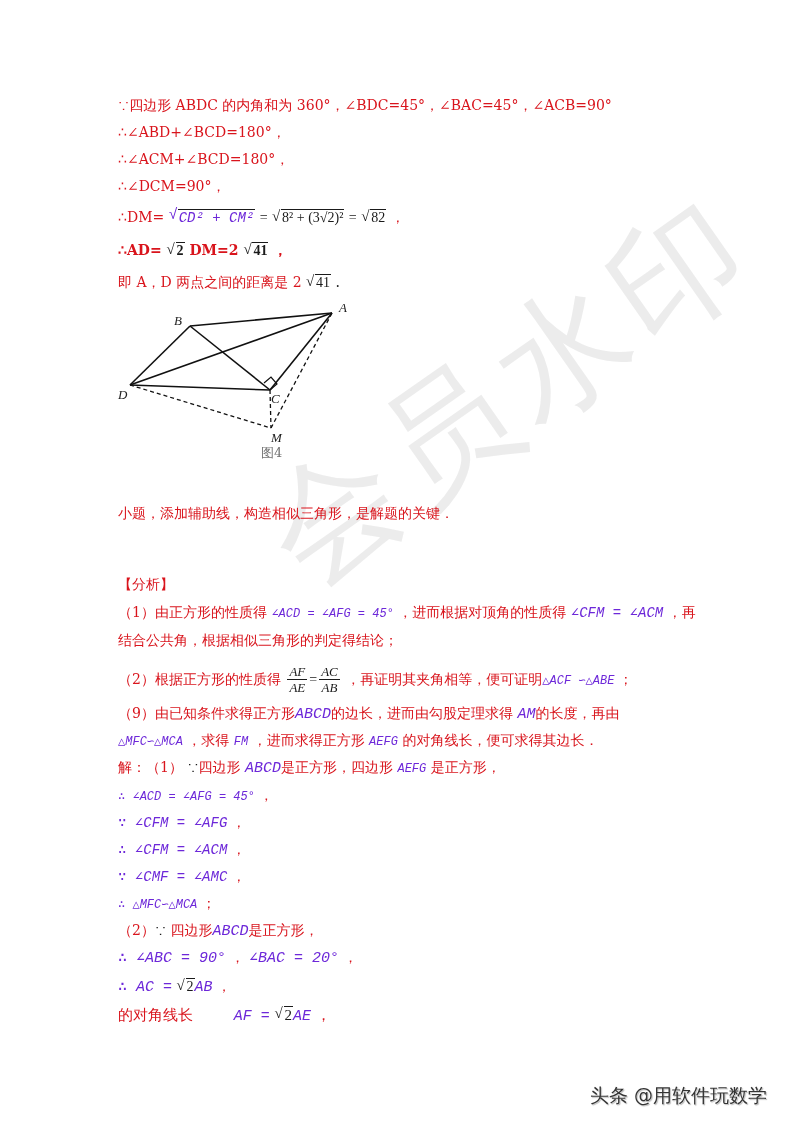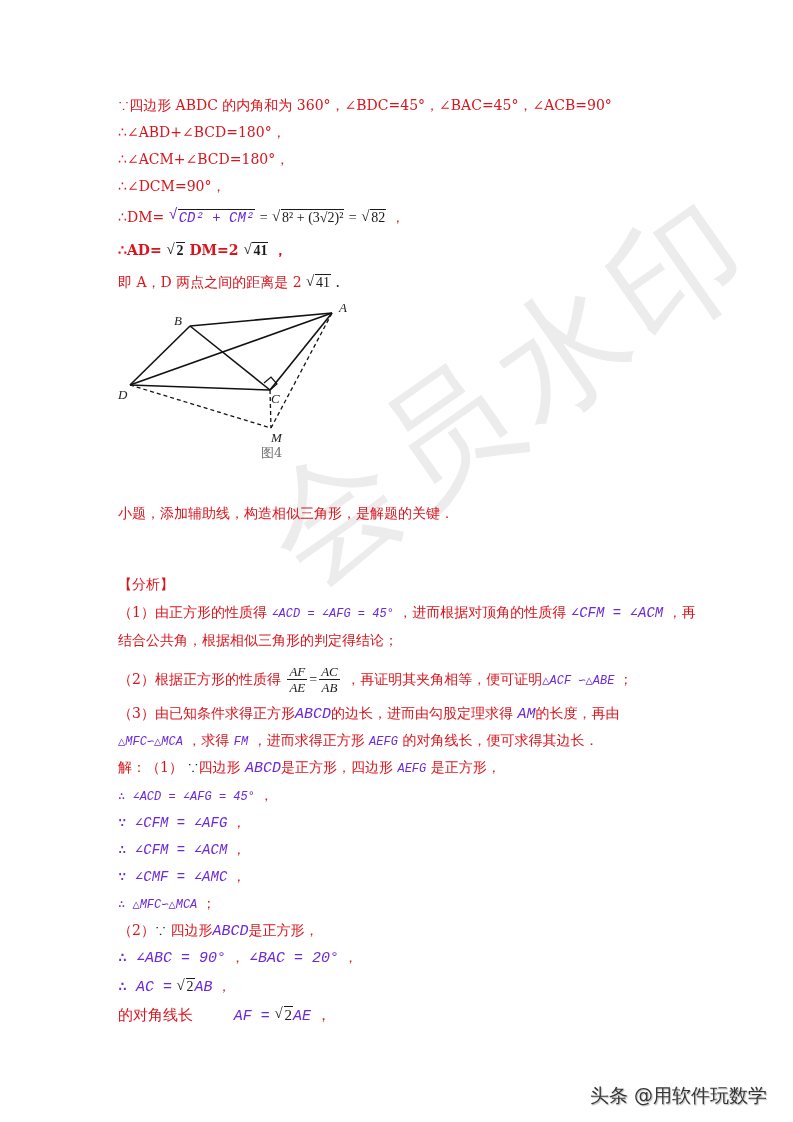--- a/index.html
+++ b/index.html
@@ -106,21 +106,21 @@
         <span>AE</span>
       </span><span class="mr">=</span><span class="frac">
         <span class="num">AC</span>
         <span>AB</span>
       </span>
     <span>，再证明其夹角相等，便可证明</span><span class="m" style="font-size:12px;">△ACF ∽△ABE</span>
     <span>；</span>
   </div>
 
   <div class="line red" style="top:703px;">
-    <span>（3）由已知条件求得正方形</span><span class="m" style="font-size:15px;">ABCD</span><span>的边长，进而由勾股定理求得</span>
+    <span>（9）由已知条件求得正方形</span><span class="m" style="font-size:15px;">ABCD</span><span>的边长，进而由勾股定理求得</span>
     <span class="m" style="font-size:15px;">AM</span><span>的长度，再由</span>
   </div>
   <div class="line red" style="top:730px;">
     <span class="m" style="font-size:12px;">△MFC∽△MCA</span>
     <span>，求得</span>
     <span class="m" style="font-size:12px;">FM</span>
     <span>，进而求得正方形</span>
     <span class="m" style="font-size:12px;">AEFG</span>
     <span>的对角线长，便可求得其边长．</span>
   </div>

